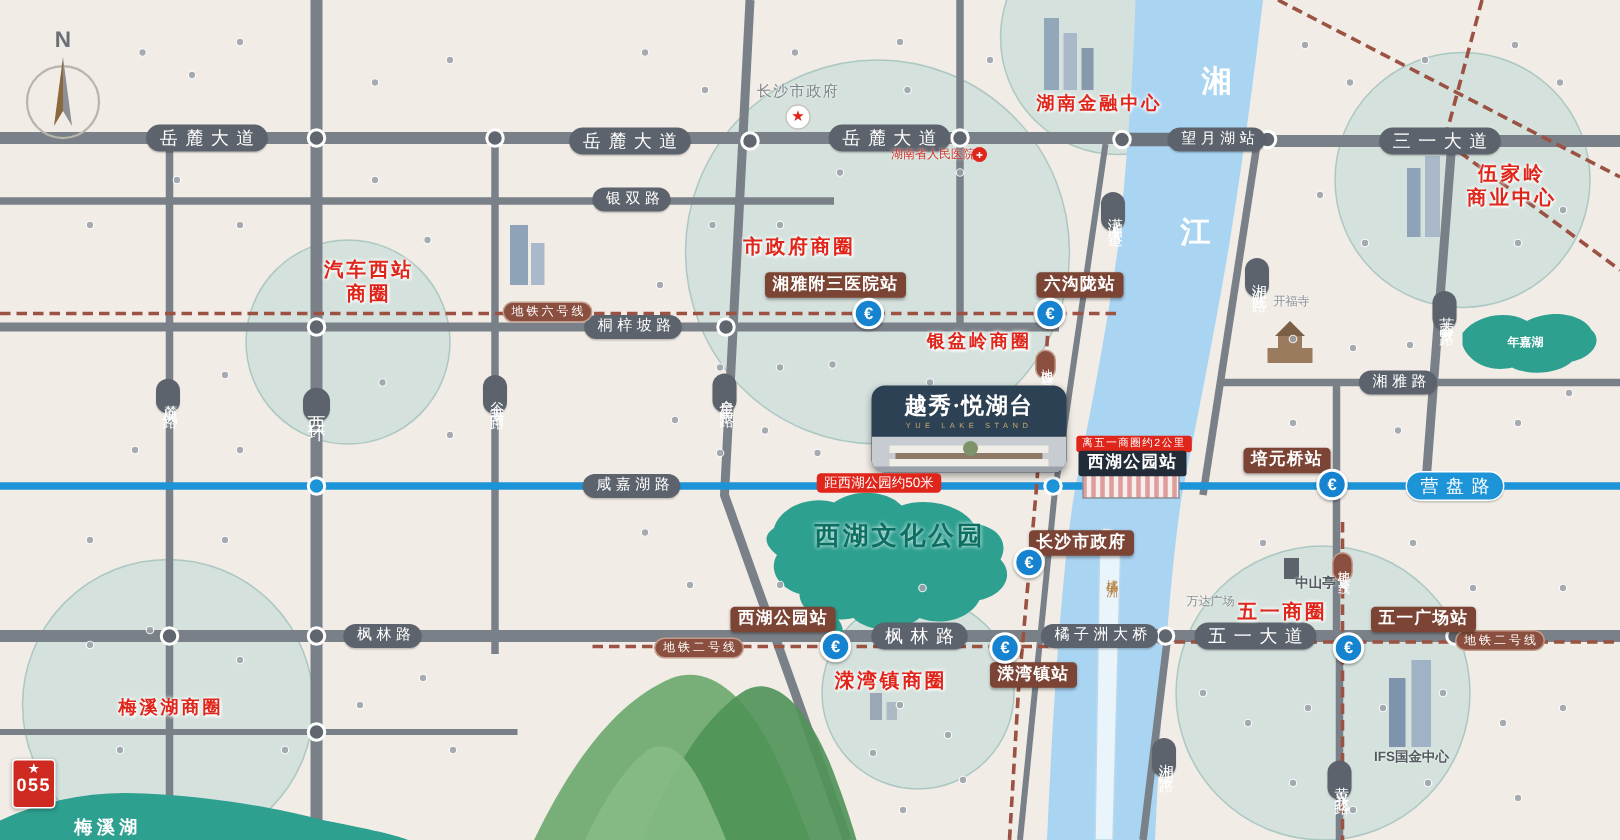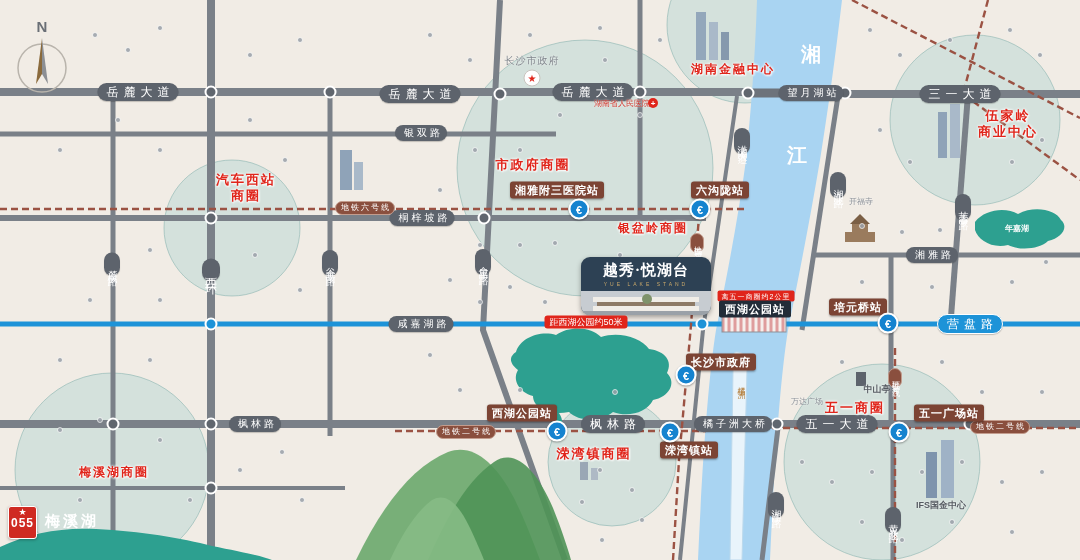--- a/index.html
+++ b/index.html
@@ -365,22 +365,23 @@
   <div class="abs tiny-label" style="left:622px;top:103px;color:#d0362c">湖南省人民医院</div>
   <span class="abs cross-dot" style="left:653px;top:103px">+</span>
   <div class="abs tiny-label" style="left:861px;top:201px">开福寺</div>
   <div class="abs dark-label" style="left:877px;top:389px">中山亭</div>
   <div class="abs tiny-label" style="left:807px;top:401px">万达广场</div>
   <div class="abs dark-label" style="left:941px;top:505px">IFS国金中心</div>
 
   <div class="abs river-char" style="left:811px;top:54px">湘</div>
   <div class="abs river-char" style="left:797px;top:155px">江</div>
   <div class="abs island-label" style="left:740px;top:383px">橘子洲</div>
+  <div class="abs teal-big" style="left:600px;top:357px;color:#0d6e62">西湖文化公园</div>
   <div class="abs lake-label" style="left:1017px;top:228px;font-size:8px">年嘉湖</div>
-  <div class="abs lake-label" style="left:72px;top:521px;font-size:15px;letter-spacing:3px">梅溪湖</div>
+  <div class="abs lake-label" style="left:72px;top:552px;font-size:12px;letter-spacing:3px">梅溪湖</div>
 
   <div class="card">
     <div class="cn">越秀·悦湖台</div>
     <div class="en">YUE LAKE STAND</div>
     <svg class="render" width="130" height="24" viewBox="0 0 130 24">
       <rect x="0" y="0" width="130" height="24" fill="#c7ccd1"></rect>
       <rect x="12" y="6" width="106" height="5" fill="#f0ede7"></rect>
       <rect x="16" y="11" width="98" height="4" fill="#8d7a66"></rect>
       <rect x="12" y="15" width="106" height="5" fill="#f0ede7"></rect>
       <rect x="0" y="20" width="130" height="4" fill="#9aa1a8"></rect>

